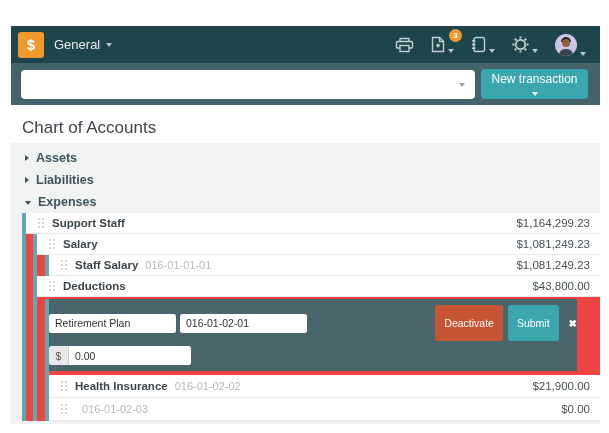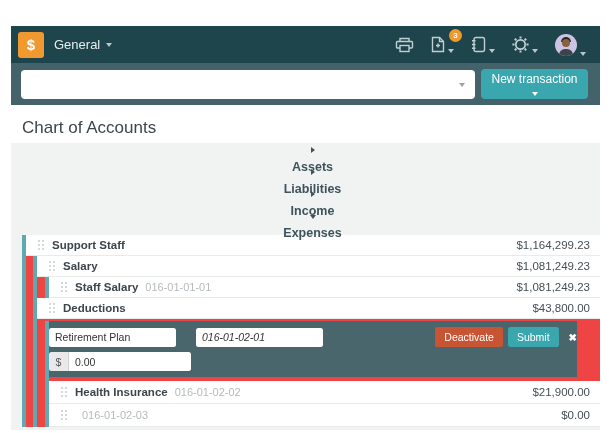--- a/index.html
+++ b/index.html
@@ -60,44 +60,44 @@
     font-family:"Liberation Sans",sans-serif;
     display:flex; align-items:center; justify-content:center; gap:6px; cursor:pointer;flex-direction:column;
   }
 
   
   .title { margin:13px 0 0 22px; font-size:17px; font-weight:400; color:#3e454d; }
 
   
   .panel { margin:5px 9px 0 11px; background:#f1f2f2; padding:4px 0 3px; }
   .trow { height:22px; display:flex; align-items:center; gap:7px; padding-left:14px;
-          font-size:12.5px; font-weight:600; color:#3e545d; cursor:pointer;flex-direction:column; }
+          font-size:12.5px; font-weight:600; color:#3e545d; cursor:pointer; }
   .tri-r { width:0; height:0; border-top:3.5px solid transparent; border-bottom:3.5px solid transparent; border-left:4.5px solid #3e545d; }
   .tri-d { width:0; height:0; border-left:3.5px solid transparent; border-right:3.5px solid transparent; border-top:4.5px solid #3e545d; margin-top:2px; }
 
   .container { border-left:4px solid var(--tree-border-teal,#60a9b0); background:#ef4444; }
   .c1 { margin-left:11px; } .c2 { margin-left:7px; } .c3 { margin-left:8px; }
 
   .crow { height:21px; display:flex; align-items:center; background:#fff;
           border-bottom:1px solid #e9ebeb; padding:0 10px; cursor:pointer; }
   .crow.tall { height:23px; }
   .drag { width:2px; height:2px; border-radius:50%; background:#c2ccd1; margin:0 12px 8px 2px;
           box-shadow:4px 0 0 #c2ccd1, 0 4px 0 #c2ccd1, 4px 4px 0 #c2ccd1, 0 8px 0 #c2ccd1, 4px 8px 0 #c2ccd1; }
   .lbl { font-size:11.5px; font-weight:600; color:#3b454b; }
   .code { margin-left:7px; font-size:11px; font-weight:400; color:#b5babd; }
   .amt { margin-left:auto; font-size:11.5px; color:#454f55; }
 
   
   .acct-form { background:var(--form-bg,#4a666d); margin:2px 23px 4px 0; padding:6px 0; }
   .f-row1 { display:flex; align-items:center; }
   .f-input { height:19px; border:none; border-radius:2.5px; font-size:10.5px;
              font-family:"Liberation Sans",sans-serif; padding:0 6px; width:127px; color:#333; outline:none; }
-  .f-input.code-in { margin-left:20px;font-style:italic; }
+  .f-input.code-in { margin-left:4px; }
   .f-spacer { flex:1; }
-  .fbtn { height:20px; border:none; border-radius:2.5px; color:#fff; font-size:10.5px;
+  .fbtn { height:36px; border:none; border-radius:2.5px; color:#fff; font-size:10.5px;
           font-family:"Liberation Sans",sans-serif; padding:0 9px; cursor:pointer; }
   .fbtn.deactivate { background:var(--danger,#c75533); }
   .fbtn.submit { background:var(--accent-teal,#3aa6ae); margin-left:5px; }
   .close-x { margin-left:10px; color:#fff; font-size:10px; font-weight:700; cursor:pointer; }
   .f-row2 { margin-top:5px; display:flex; }
   .addon { width:20px; height:19px; background:#e9e9e9; border-right:1px solid #d0d0d0;
            border-radius:2.5px 0 0 2.5px; display:flex; align-items:center; justify-content:center;
            font-size:10.5px; color:#555; }
   .amt-in { width:122px; border-radius:0 2.5px 2.5px 0; }
 </style>
@@ -177,24 +177,20 @@
 
   <div class="panel">
 
     <div class="trow">
       <span class="tri-r"></span>
       <span>Assets</span>
     </div>
     <div class="trow">
       <span class="tri-r"></span>
       <span>Liabilities</span>
-    </div>
-    <div class="trow">
-      <span class="tri-r"></span>
-      <span>Income</span>
     </div>
     <div class="trow">
       <span class="tri-d"></span>
       <span>Expenses</span>
     </div>
 
     <div class="container c1">
 
       <div class="crow">
         <span class="drag"></span>

